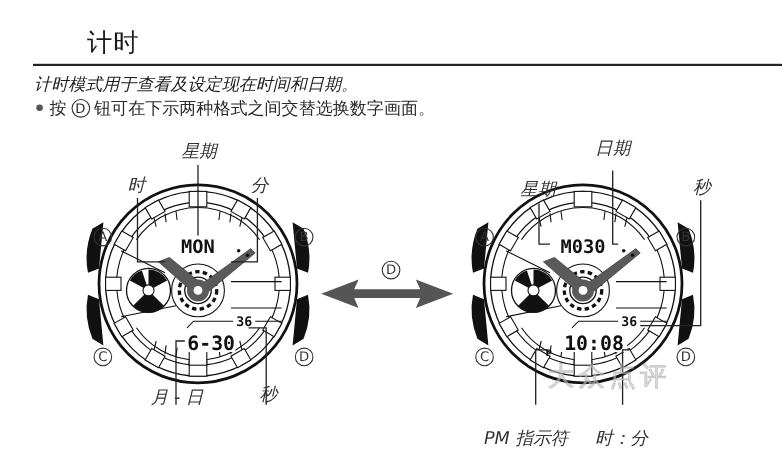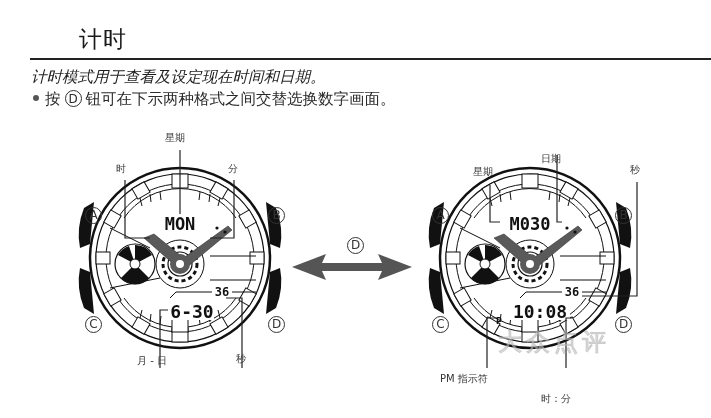--- a/index.html
+++ b/index.html
@@ -4,21 +4,21 @@
 <style>
   html, body { margin:0; padding:0; background:#ffffff; }
   body { width:711px; height:418px; position:relative; overflow:hidden;
          font-family:"DejaVu Sans", "Liberation Sans", sans-serif; color:#1a1a1a; }
   .title { position:absolute; left:31px; top:24px; font-size:23px; line-height:30px; color:#1a1a1a; letter-spacing:1px;margin-left:48px; }
   .rule { position:absolute; left:30px; top:58px; width:681px; height:2px; background:#222; }
   .intro { position:absolute; left:31px; top:67px; font-size:15.5px; line-height:20px; color:#1e1e1e; white-space:nowrap;font-style:italic; }
   .bullet-line { position:absolute; left:31px; top:89px; font-size:15.5px; line-height:20px; color:#2a2a2a; white-space:nowrap; }
   .bullet { display:inline-block; width:6px; height:6px; border-radius:50%; background:#555; vertical-align:middle; margin:0 6px 3px 2px; }
   .circ { display:inline-block; width:17px; height:17px; border:1.3px solid #333; border-radius:50%; font-size:12px; line-height:17px; text-align:center; vertical-align:1px; margin:0 4px; box-sizing:border-box; }
-  .label { position:absolute; font-size:10px; color:#333; white-space:nowrap; line-height:18px; }
+  .label { position:absolute; font-size:16px; font-style:italic; color:#333; white-space:nowrap; line-height:18px; }
   svg { position:absolute; left:0; top:0; }
   .wm { position:absolute; left:498px; top:326px; font-size:24px; color:rgba(200,200,200,0.55); letter-spacing:4px; white-space:nowrap;
         -webkit-text-stroke:1px rgba(170,170,170,0.5); }
 </style>
 </head>
 <body>
 
 <div class="title">计时</div>
 <div class="rule"></div>
 
@@ -179,19 +179,19 @@
 <span class="circ label" style="left:611px;top:316px;font-style:normal;width:17px;height:17px;line-height:15px;font-size:12px;">D</span>
 
 <span class="circ label" style="left:343px;top:237px;font-style:normal;width:17px;height:17px;line-height:15px;font-size:12px;">D</span>
 
 <div class="label" style="left:165px;top:129px;">星期</div>
 <div class="label" style="left:116px;top:160px;">时</div>
 <div class="label" style="left:228px;top:160px;">分</div>
 <div class="label" style="left:236px;top:350px;">秒</div>
 <div class="label" style="left:137px;top:352px;">月 - 日</div>
 
-<div class="label" style="left:541px;top:150px;">日期</div>
+<div class="label" style="left:541px;top:126px;">日期</div>
 <div class="label" style="left:473px;top:163px;">星期</div>
 <div class="label" style="left:630px;top:161px;">秒</div>
-<div class="label" style="left:440px;top:370px;">PM 指示符</div>
+<div class="label" style="left:440px;top:390px;">PM 指示符</div>
 <div class="label" style="left:541px;top:390px;">时：分</div>
 
 <div class="wm">大众点评</div>
 
 </body></html>

